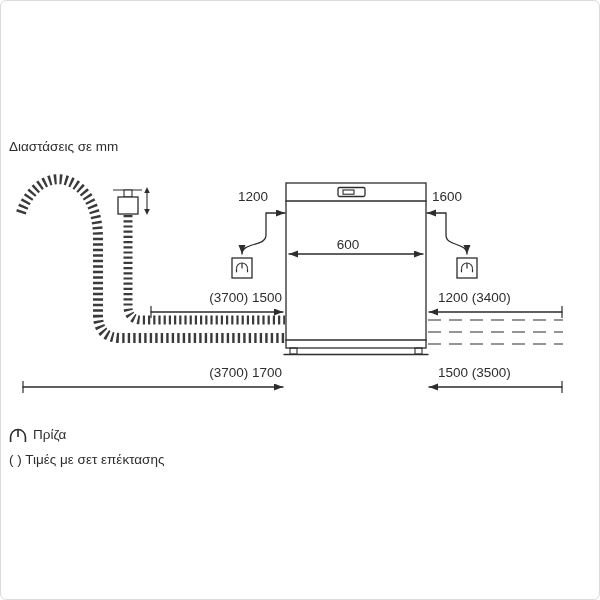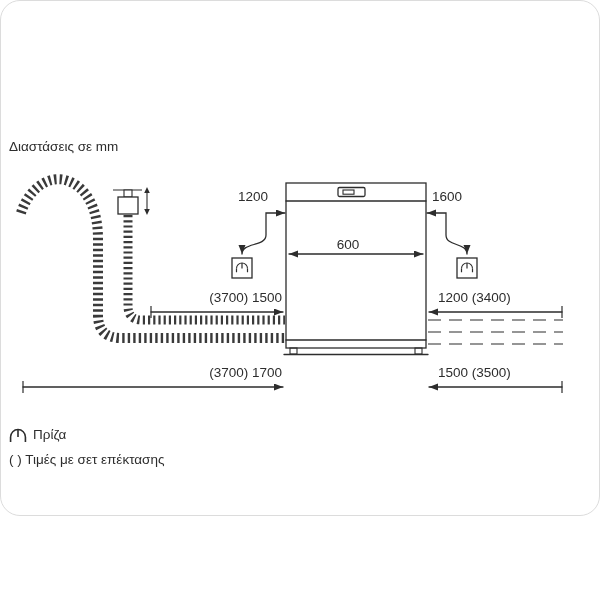--- a/index.html
+++ b/index.html
@@ -3,22 +3,22 @@
 <meta charset="utf-8">
 <style>
   :root{
     --line:#2d2d2d;
     --hose:#3a3a3a;
     --frame:#dcdcdc;
     --bg:#ffffff;
   }
   html,body{margin:0;padding:0;background:#fff;}
   .frame{
-    width:600px;height:516px;box-sizing:border-box;
-    border:1px solid var(--frame);border-radius:20px;
+    width:600px;height:600px;box-sizing:border-box;
+    border:1px solid var(--frame);border-radius:6px;
     background:var(--bg);overflow:hidden;
   }
   svg{display:block;}
   .ln{stroke:var(--line);stroke-width:1.3;fill:none;stroke-linecap:round;}
   .thin{stroke:var(--line);stroke-width:1.1;fill:none;}
   .fillw{fill:#ffffff;}
   .txt{font-family:"Liberation Sans",sans-serif;font-size:13.5px;fill:var(--line);}
   .hose{stroke:var(--hose);stroke-width:10;fill:none;stroke-dasharray:2.4 3.1;}
   .hose2{stroke:var(--hose);stroke-width:9;fill:none;stroke-dasharray:2.2 3;}
   .dash{stroke:var(--line);stroke-width:1.2;fill:none;stroke-dasharray:13 8;}

